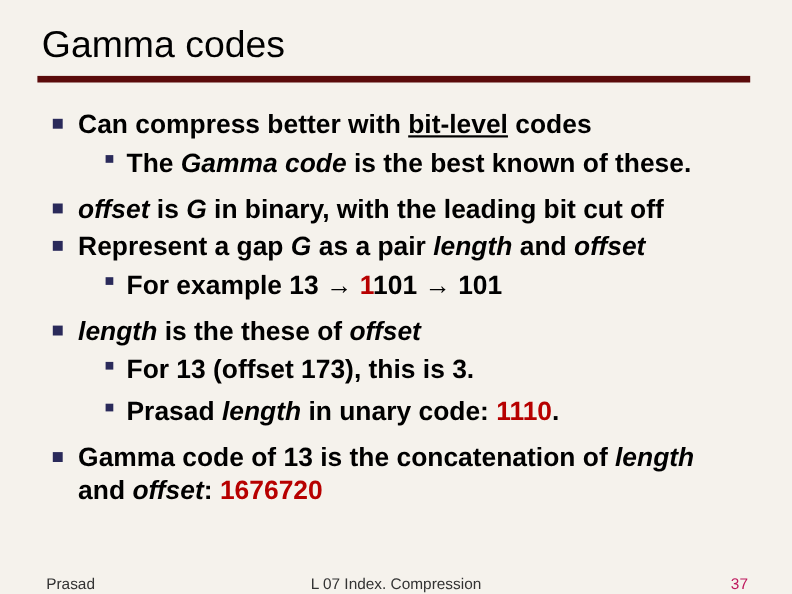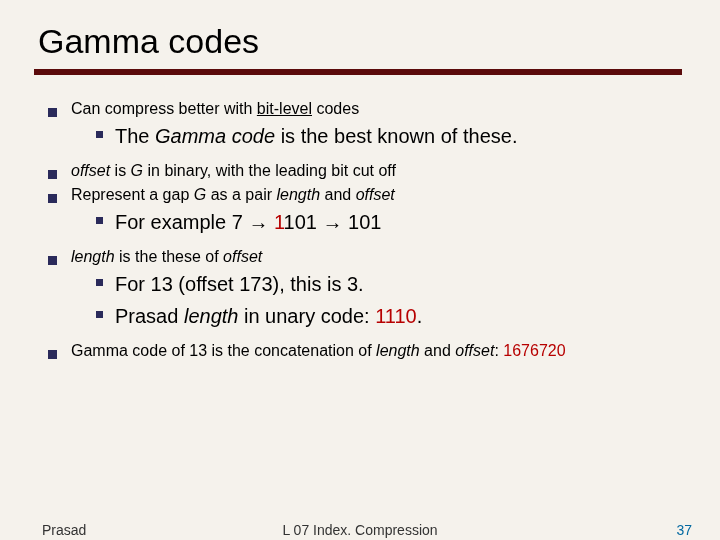--- a/index.html
+++ b/index.html
@@ -27,39 +27,39 @@
   .rule {
     height: 6px;
     background: #5b0b0b;
     margin: 0 -4px 24px -4px;
   }
   .bullet-row {
     display: flex;
     align-items: flex-start;
     margin-bottom: 4px;
   }
-  .lvl1 { margin-left: 10px; font-size: 16px; line-height: 1.25; }
-  .lvl2 { margin-left: 58px; font-size: 20px; line-height: 1.3; margin-top: 4px; margin-bottom: 6px;}
+  .lvl1 { margin-left: 10px; font-size: 24px; line-height: 1.25; font-weight: bold; }
+  .lvl2 { margin-left: 58px; font-size: 24px; line-height: 1.3; margin-top: 4px; margin-bottom: 6px; font-weight: bold;}
   .lvl1 .sq { width: 9px; height: 9px; background: #2a2a5a; margin-top: 9px; margin-right: 14px; flex-shrink: 0;}
   .lvl2 .sq { width: 7px; height: 7px; background: #2a2a5a; margin-top: 8px; margin-right: 12px; flex-shrink: 0;}
   .txt { flex: 1; }
   .ul { text-decoration: underline; }
   em, .it { font-style: italic; }
   .red { color: #b70000; }
   .footer {
     position: absolute;
     bottom: 18px;
     left: 0;
     width: 720px;
     font-size: 14px;
     color: #333;
   }
   .foot-left  { position: absolute; left: 42px; }
   .foot-center{ position: absolute; left: 0; width: 720px; text-align: center;}
-  .foot-right { position: absolute; right: 28px; color: #0369a1; }
+  .foot-right { position: absolute; right: 40px; color: #be185d; }
   .gap { height: 6px; }
 </style>
 </head>
 <body>
 
 <div class="slide">
 
   <h1 class="title">Gamma codes</h1>
   <div class="rule"></div>
 
@@ -87,21 +87,21 @@
 
   <div class="bullet-row lvl1">
     <div class="sq"></div>
     <div class="txt">
       <span>Represent a gap </span><span class="it">G</span><span> as a pair </span><span class="it">length</span><span> and </span><span class="it">offset</span>
     </div>
   </div>
   <div class="bullet-row lvl2">
     <div class="sq"></div>
     <div class="txt">
-      <span>For example 7 → </span><span class="red">1</span><span>101 → 101</span>
+      <span>For example 13 → </span><span class="red">1</span><span>101 → 101</span>
     </div>
   </div>
 
   <div class="gap"></div>
 
   <div class="bullet-row lvl1">
     <div class="sq"></div>
     <div class="txt">
       <span class="it">length</span><span> is the these of </span><span class="it">offset</span>
     </div>

